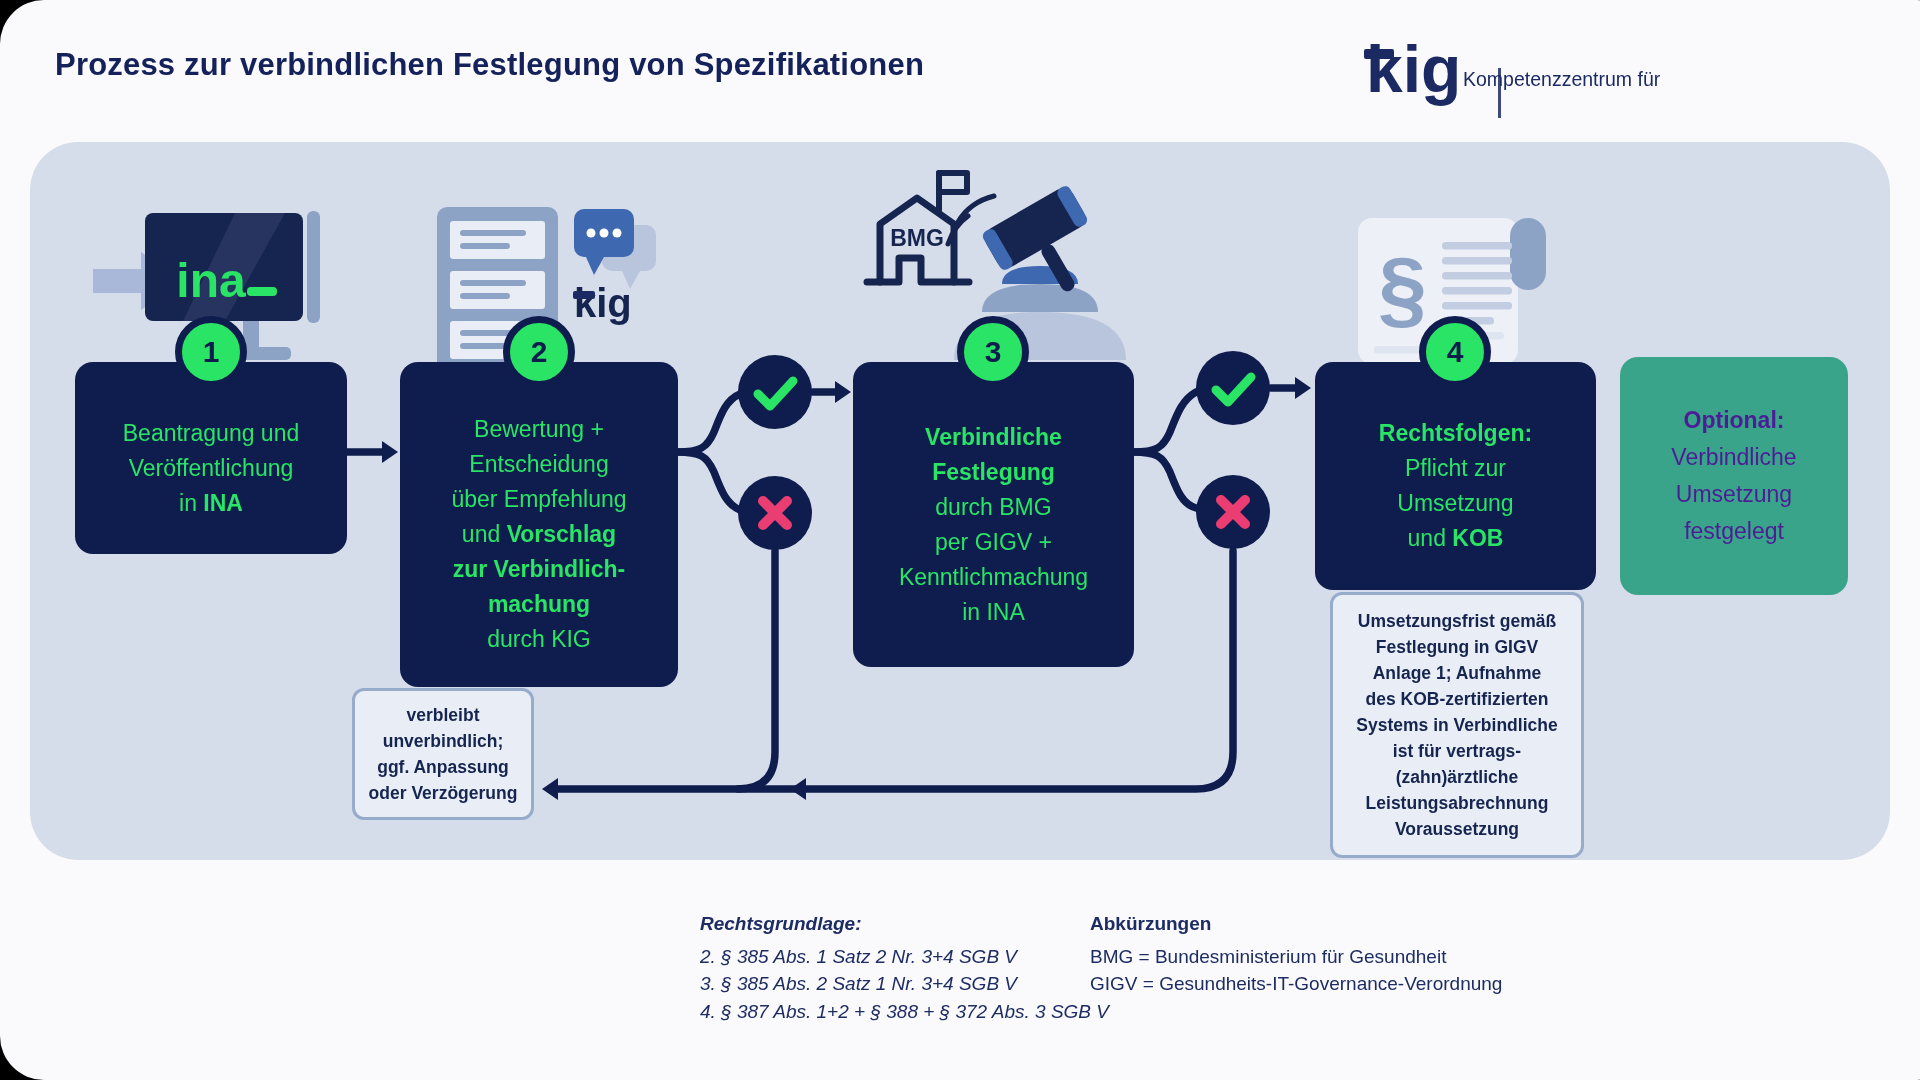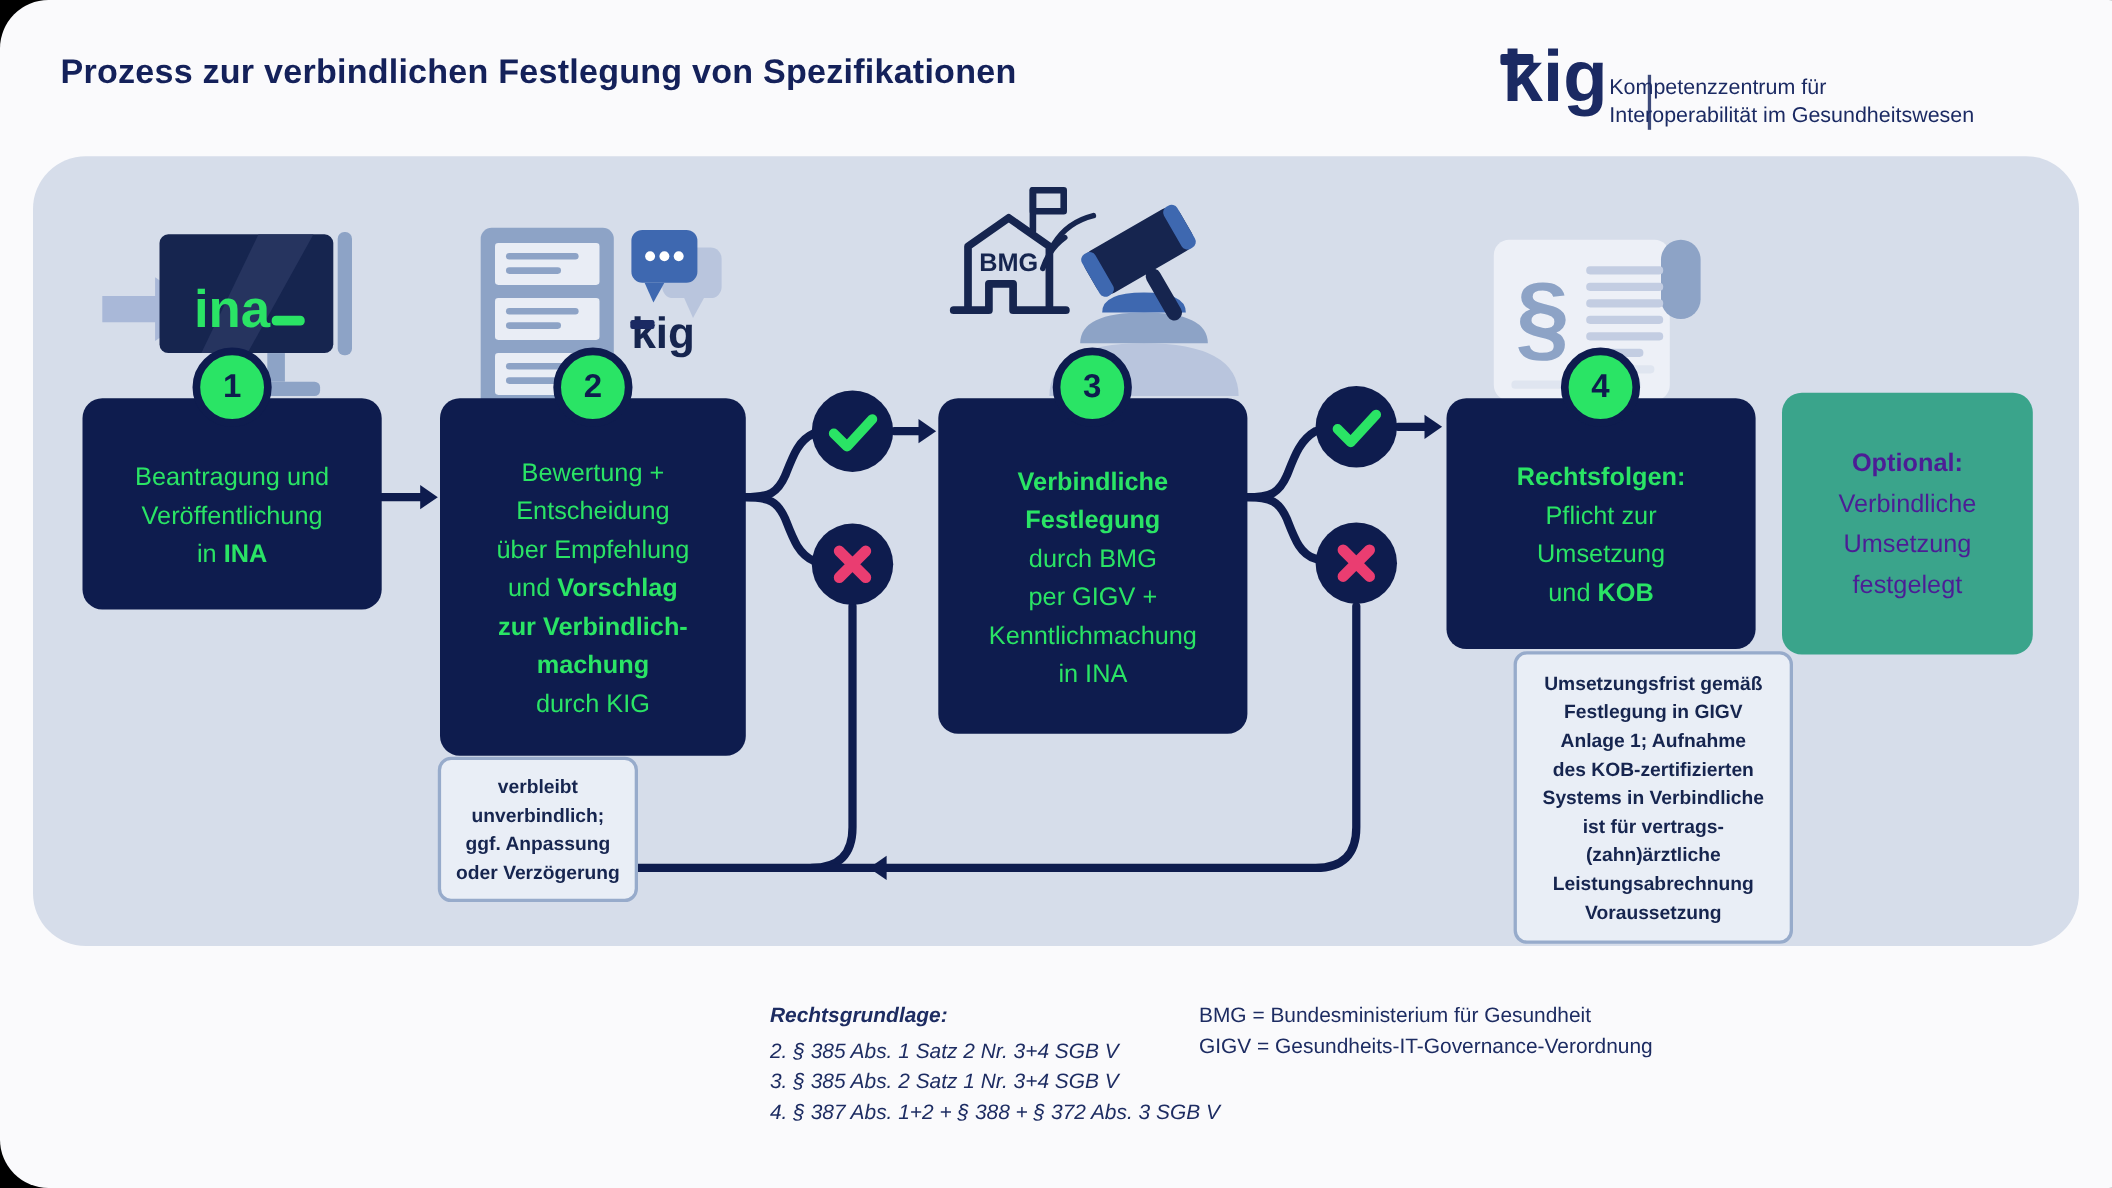--- a/index.html
+++ b/index.html
@@ -15,21 +15,21 @@
   .stepbox{position:absolute;background:#0e1c4e;border-radius:18px;color:#2ae465;display:flex;flex-direction:column;
            justify-content:center;align-items:center;text-align:center;font-size:23px;line-height:35px;
            font-weight:500;box-sizing:border-box;padding-top:20px;}
   .stepbox .bd{font-weight:800;}
   .numcircle{position:absolute;width:58px;height:58px;border-radius:50%;background:#2ae465;border:7px solid #0e1c4e;
              color:#0e1c4e;font-weight:800;font-size:30px;display:flex;align-items:center;justify-content:center;}
   .mark{position:absolute;width:74px;height:74px;border-radius:50%;background:#0e1c4e;
         display:flex;align-items:center;justify-content:center;}
   .note{position:absolute;background:#e9eef6;border:3px solid #97abcb;border-radius:12px;color:#16254f;
         font-weight:700;font-size:17.5px;line-height:26px;display:flex;flex-direction:column;justify-content:center;
-        text-align:center;box-sizing:border-box;margin-left:46px;}
+        text-align:center;box-sizing:border-box;}
   .optionalbox{position:absolute;left:1620px;top:357px;width:228px;height:238px;background:#3aa48b;border-radius:18px;
         color:#4c1d95;font-size:23px;line-height:37px;display:flex;flex-direction:column;justify-content:center;
         text-align:center;font-weight:500;}
   .optionalbox .bd{font-weight:800;}
   .legend{position:absolute;color:#1d2c62;font-size:19px;line-height:27.5px;font-weight:500;}
   .legend .hd{font-weight:800;margin-bottom:5px;}
   .docicon{position:absolute;left:437px;top:207px;width:121px;height:156px;background:#8da3c6;border-radius:10px 10px 0 0;}
   .docrow{position:absolute;left:13px;width:95px;height:38px;background:#e9edf5;border-radius:3px;}
   .docbar{position:absolute;background:#8da3c6;height:6px;border-radius:3px;left:10px;}
   .kigword{position:absolute;left:574px;top:283px;font-size:40px;font-weight:700;color:#16254f;line-height:1;}
@@ -43,21 +43,20 @@
 <div class="card">
 
   <div class="title">Prozess zur verbindlichen Festlegung von Spezifikationen</div>
   <div class="biglogo">
     <span class="kbar"></span>
     <span>kig</span>
   </div>
   <div class="divider"></div>
   <div class="tagline">
     <div>Kompetenzzentrum für</div>
-    <div>Interoperabilität im Gesundheitswesen</div>
   </div>
 
   <div class="panel"></div>
 
   <svg class="abs" style="left:85px;top:205px;" width="250" height="160" viewBox="0 0 250 160">
     <defs>
         <clipPath id="scr">
           <rect x="60" y="8" width="158" height="108" rx="8"></rect>
         </clipPath>
       </defs>
@@ -248,17 +247,18 @@
     <div>Voraussetzung</div>
   </div>
 
   <div class="legend" style="left:700px;top:910px;font-style:italic;">
     <div class="hd">Rechtsgrundlage:</div>
     <div>2. § 385 Abs. 1 Satz 2 Nr. 3+4 SGB V</div>
     <div>3. § 385 Abs. 2 Satz 1 Nr. 3+4 SGB V</div>
     <div>4. § 387 Abs. 1+2 + § 388 + § 372 Abs. 3 SGB V</div>
   </div>
   <div class="legend" style="left:1090px;top:910px;">
+    <div class="hd">Abkürzungen</div>
     <div>BMG = Bundesministerium für Gesundheit</div>
     <div>GIGV = Gesundheits-IT-Governance-Verordnung</div>
   </div>
 
 </div>
 
 </body></html>

